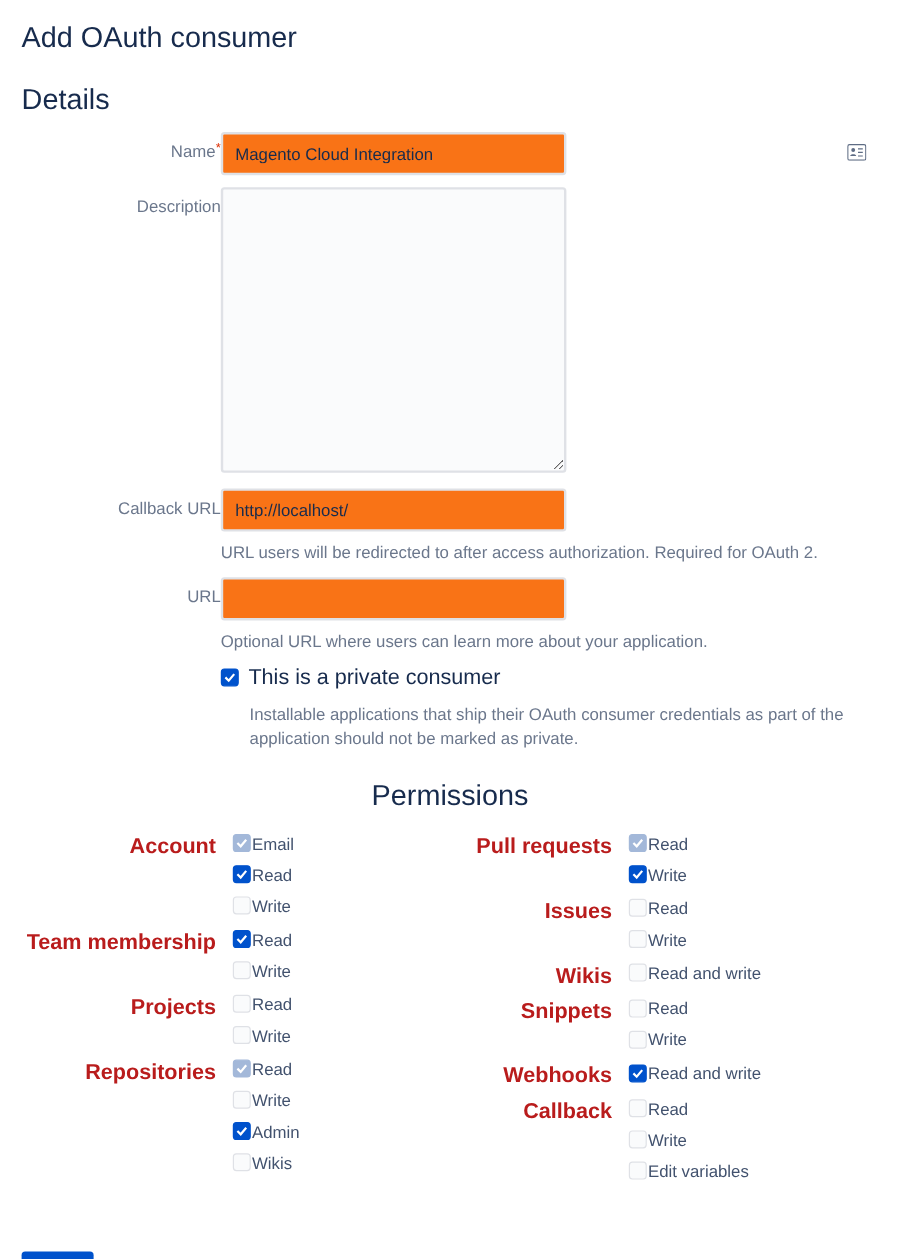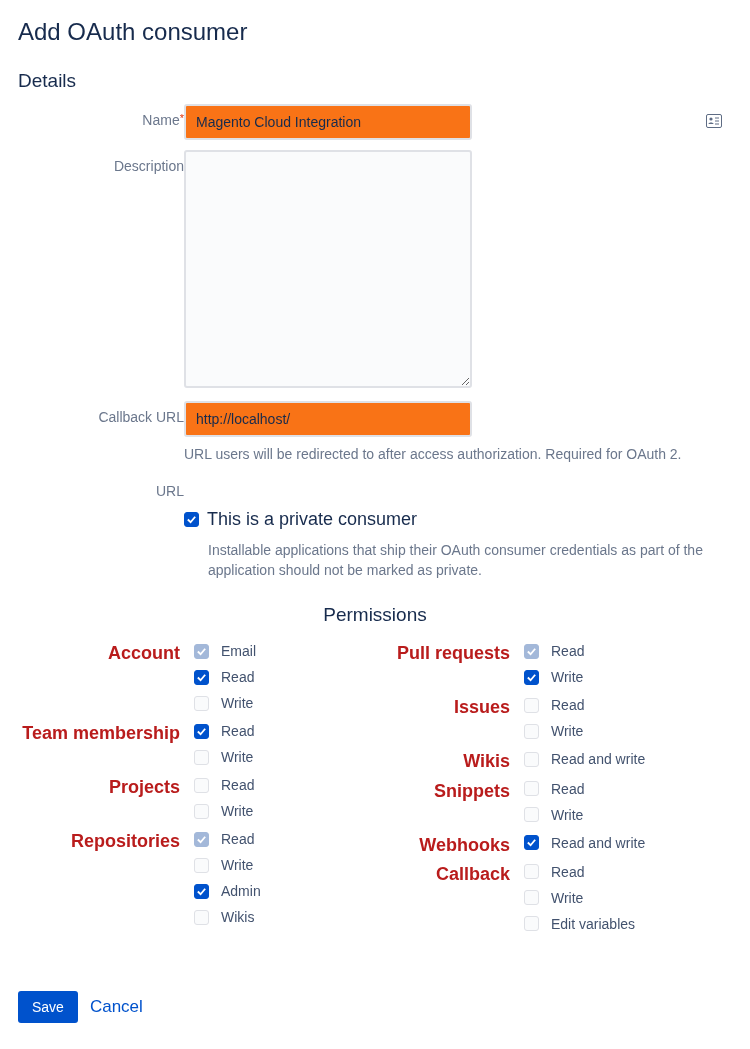--- a/index.html
+++ b/index.html
@@ -12,21 +12,21 @@
     width: 750px;
     background: #fff;
   }
   h1 {
     font-size: 24px;
     font-weight: 500;
     color: #172B4D;
     margin: 0 0 24px 0;
   }
   h2 {
-    font-size: 19px;
+    font-size: 24px;
     font-weight: 500;
     color: #172B4D;
     margin: 0 0 12px 0;
   }
   .field-row {
     display: flex;
     margin-bottom: 10px;
   }
   .field-label {
     width: 166px;
@@ -106,21 +106,21 @@
     padding-top: 4px;
     line-height: 1.3;
     flex-shrink: 0;
   }
   .perm-opts {
     flex: 1;
   }
   .check-row {
     display: flex;
     align-items: center;
-    gap: 12px;
+    gap: 1px;
     font-size: 14px;
     color: #42526E;
     height: 26px;
   }
   
   .cb {
     width: 15px;
     height: 15px;
     border: 1.5px solid #DFE1E6;
     border-radius: 3px;
@@ -214,20 +214,24 @@
 <div class="field-row">
   <div class="field-label">Callback URL</div>
   <div class="field-body">
     <input type="text" class="txt" value="http://localhost/" style="">
     <div class="help">URL users will be redirected to after access authorization. Required for OAuth 2.</div>
   </div>
 </div>
 
 <div class="field-row">
   <div class="field-label">URL</div>
+  <div class="field-body">
+    <input type="text" class="txt" value="" style="">
+    <div class="help">Optional URL where users can learn more about your application.</div>
+  </div>
 </div>
 
 <div class="field-row">
   <div class="field-label"></div>
   <div class="field-body">
     <div class="private-row">
       <span class="cb checked">
           <svg viewBox="0 0 12 12">
             <path d="M2 6 L5 9 L10 3"></path>
           </svg>

